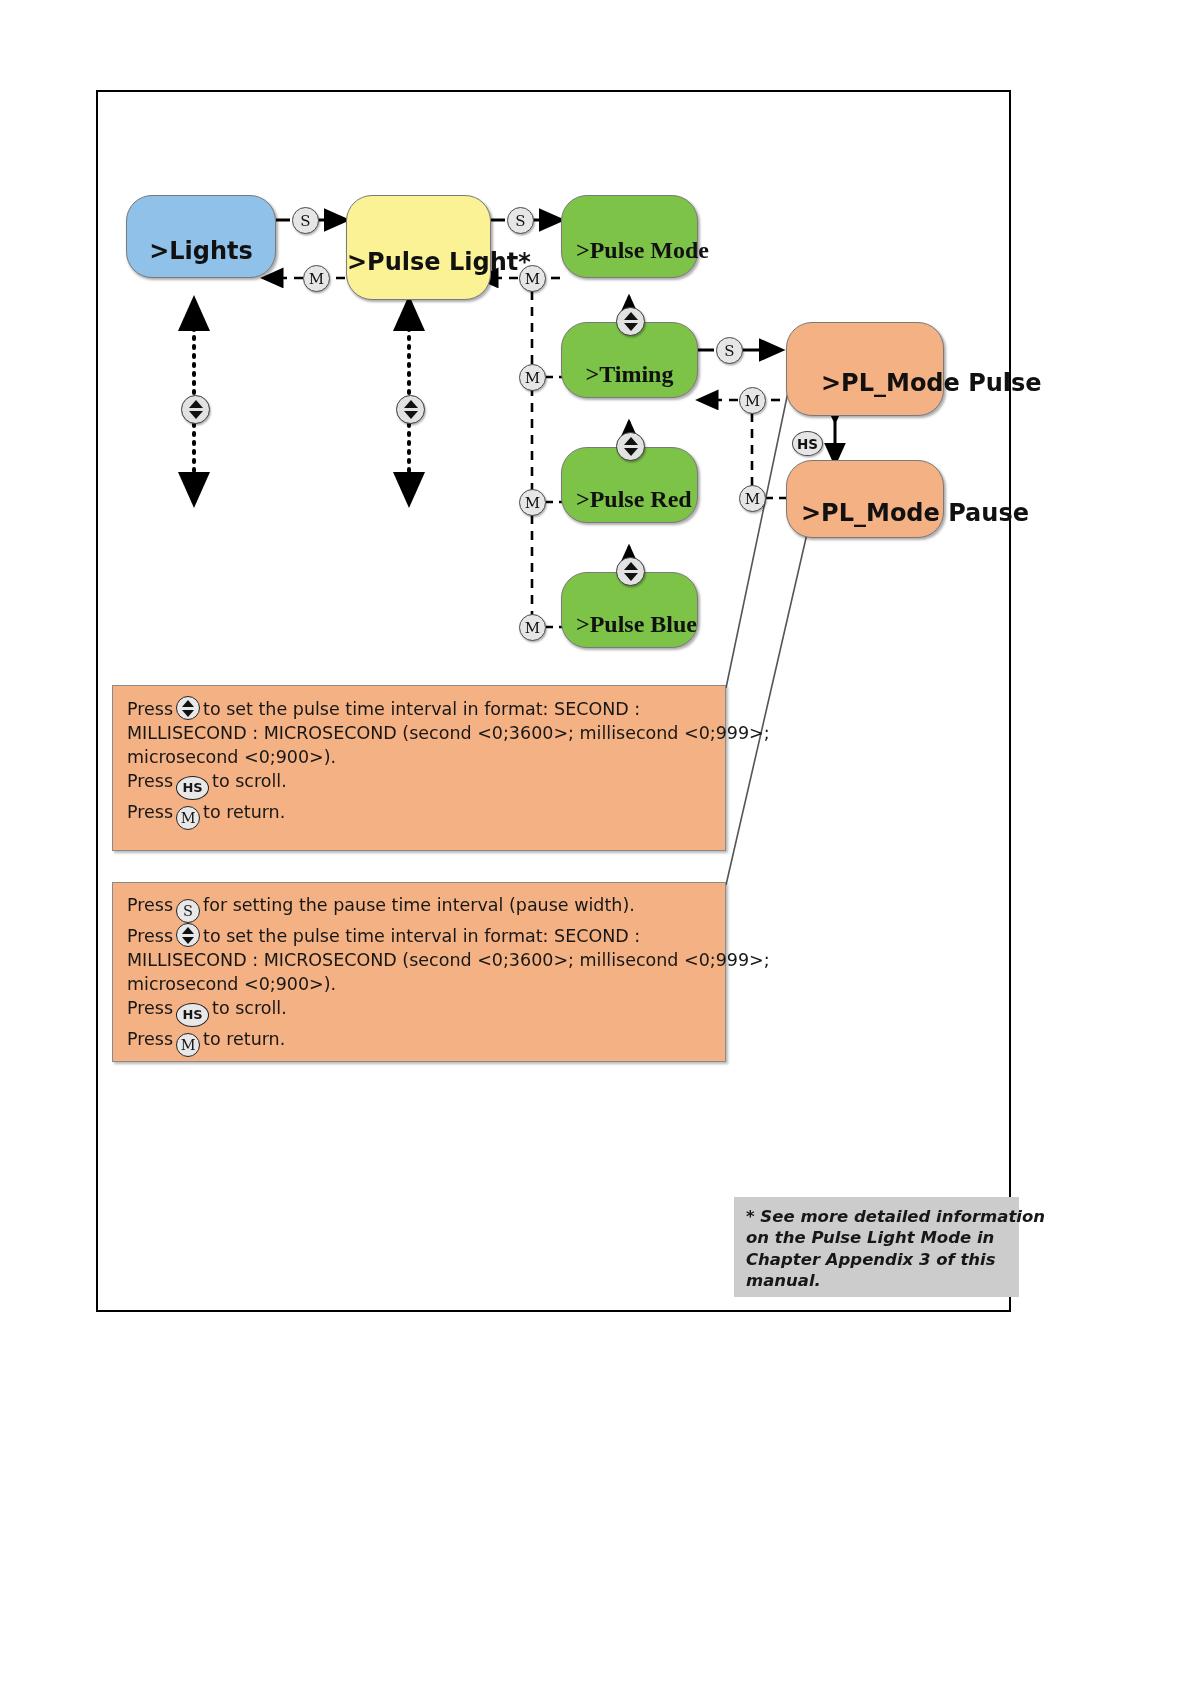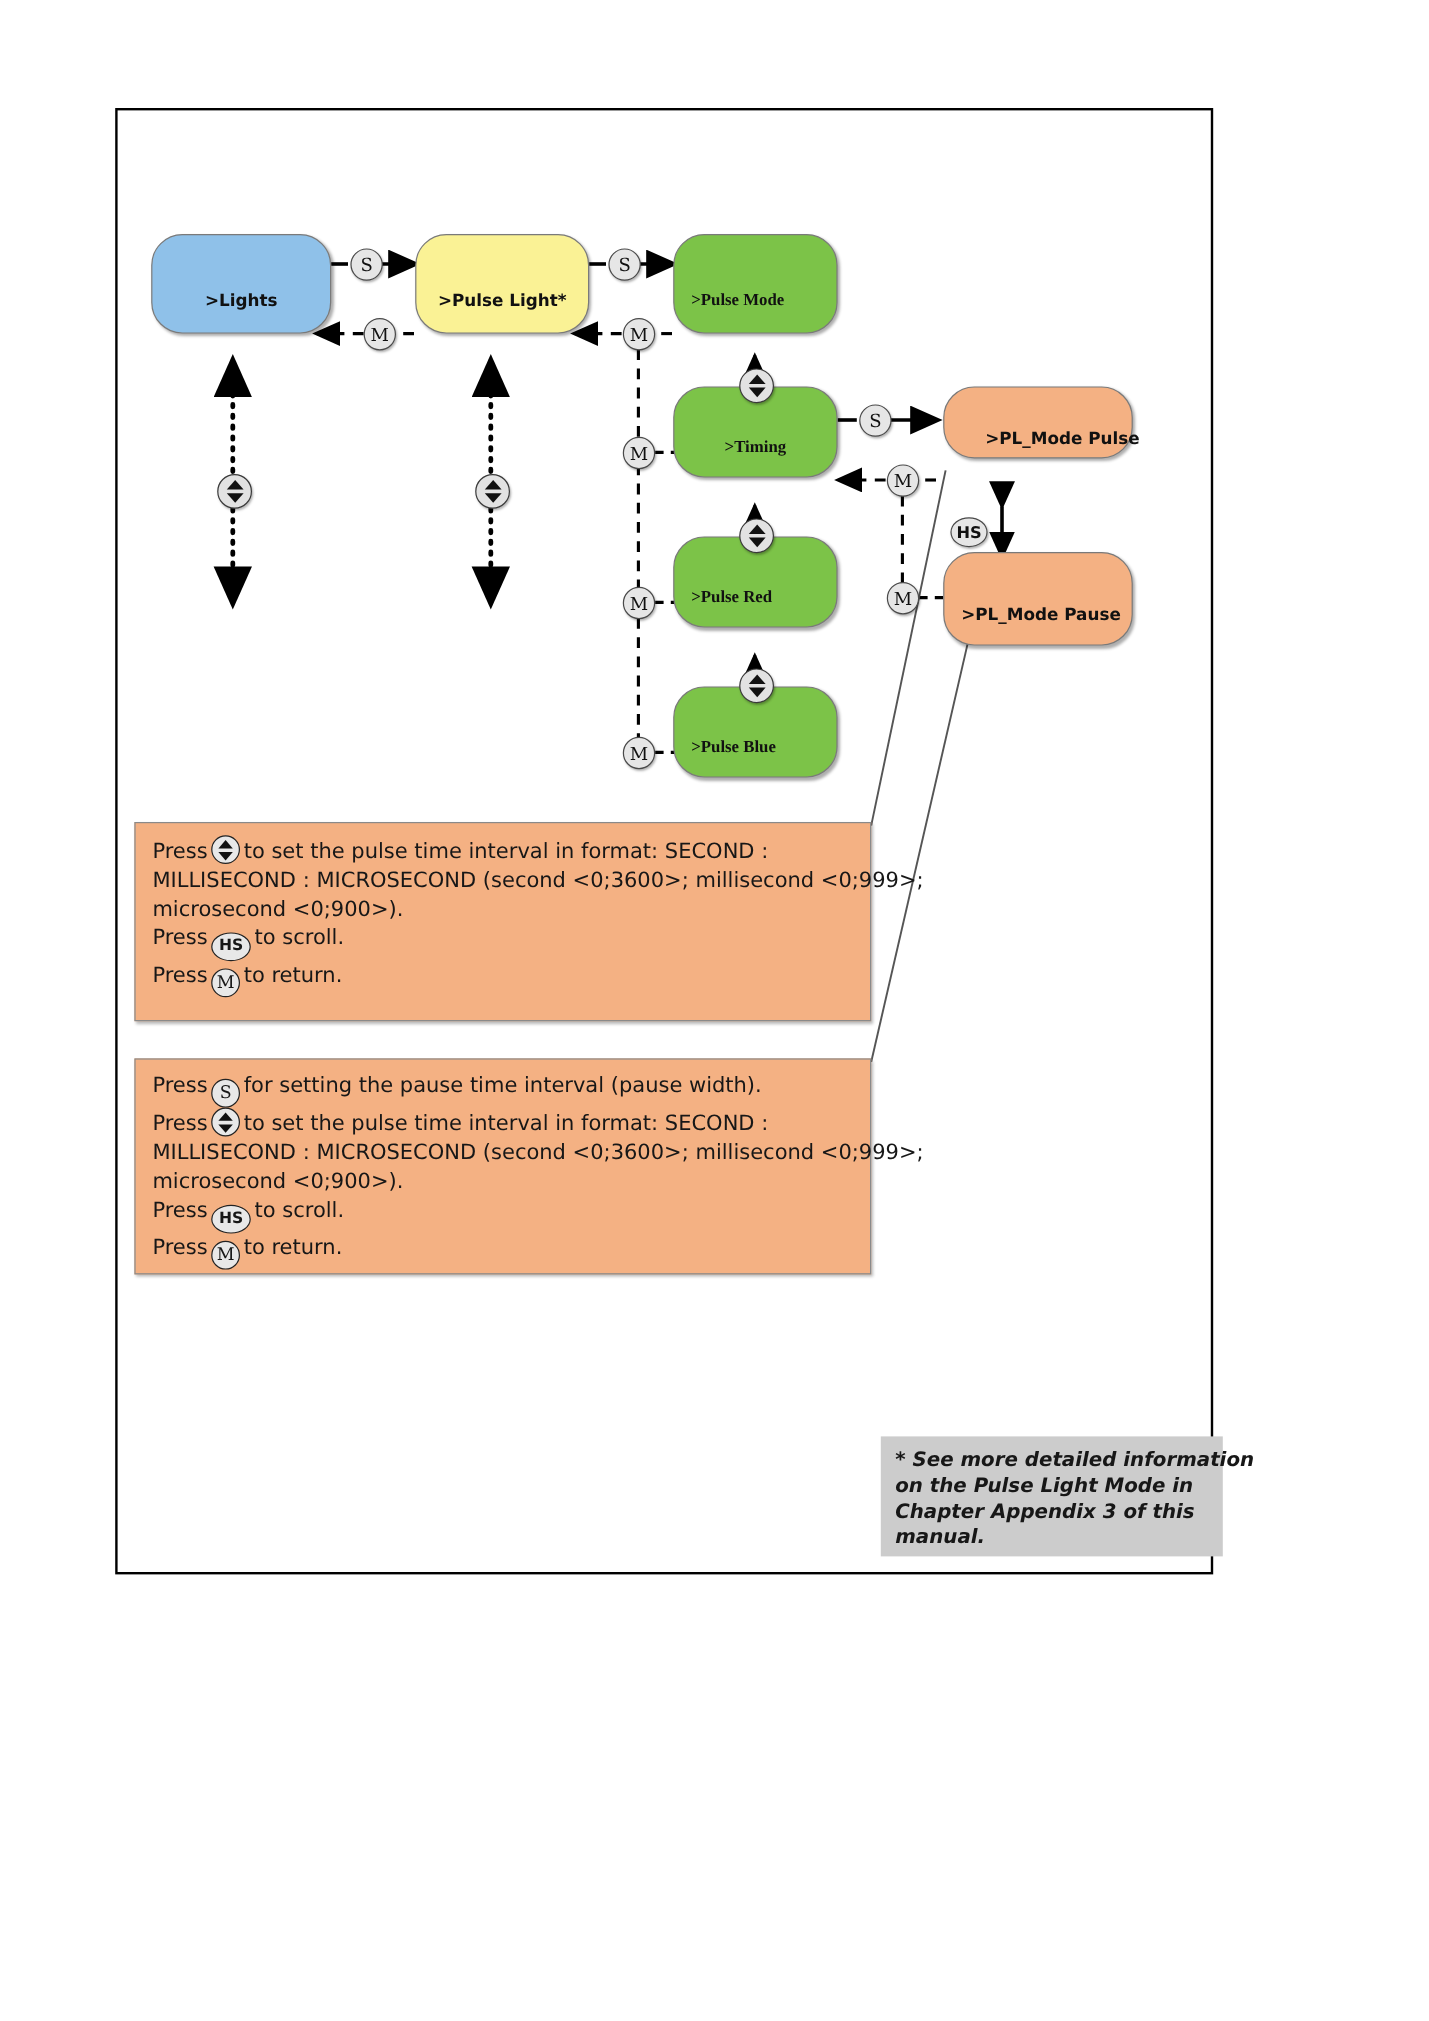--- a/index.html
+++ b/index.html
@@ -8,21 +8,21 @@
   #page{position:absolute;left:96px;top:90px;width:915px;height:1222px;border:2px solid #000;background:#fff;box-sizing:border-box;}
 
   #title{position:absolute;left:28px;top:28px;font-size:31px;font-weight:bold;color:#1a1a1a;letter-spacing:.2px;}
 
   
   #wires{position:absolute;left:0;top:0;width:915px;height:1222px;pointer-events:none;}
 
   
   .node{position:absolute;box-sizing:border-box;border:1.6px solid #7a7a7a;border-radius:26px;
         display:flex;align-items:center;box-shadow:1.5px 2px 2.5px rgba(0,0,0,.32);}
-  .node span{font-size:14px;font-weight:bold;color:#111;white-space:nowrap;margin-top:28px;}
+  .node span{font-size:24px;font-weight:bold;color:#111;white-space:nowrap;margin-top:28px;}
   .node.blue{background:#8FC1E9;}
   .node.yellow{background:#FAF295;}
   .node.green{background:#7CC348;font-family:Liberation Serif, serif;}
   .node.orange{background:#F4B183;}
   .node.c span{width:100%;text-align:center;}
   .node.l span{padding-left:14px;}
 
   
   .badge{position:absolute;background:#E6E6E6;border:1.5px solid #4a4a4a;border-radius:50%;
          display:flex;align-items:center;justify-content:center;color:#111;box-shadow:1px 1.5px 2px rgba(0,0,0,.3);}
@@ -118,41 +118,41 @@
     <line x1="737" y1="330" x2="737" y2="372" stroke="#000" stroke-width="3" marker-start="url(#ahs)" marker-end="url(#ahs)"></line>
 
     <path d="M 690 300 L 628 596" stroke="#555" stroke-width="1.6" fill="none"></path>
     <path d="M 714 420 L 628 793" stroke="#555" stroke-width="1.6" fill="none"></path>
   </svg>
 
   <div class="node blue c" style="left:28px;  top:103px; width:150px; height:83px;">
     <span>&gt;Lights</span>
   </div>
 
-  <div class="node yellow c" style="left:248px; top:103px; width:145px; height:83px;">
+  <div class="node yellow c" style="left:248px; top:103px; width:145px; height:105px;">
     <span>&gt;Pulse Light*</span>
   </div>
 
   <div class="node green l" style="left:463px; top:103px; width:137px; height:83px;">
     <span>&gt;Pulse Mode</span>
   </div>
 
   <div class="node green c" style="left:463px; top:230px; width:137px; height:76px;">
     <span>&gt;Timing</span>
   </div>
 
   <div class="node green l" style="left:463px; top:355px; width:137px; height:76px;">
     <span>&gt;Pulse Red</span>
   </div>
 
   <div class="node green l" style="left:463px; top:480px; width:137px; height:76px;">
     <span>&gt;Pulse Blue</span>
   </div>
 
-  <div class="node orange l" style="left:688px; top:230px; width:158px; height:60px;padding-left:20px;">
+  <div class="node orange l" style="left:688px; top:230px; width:158px; height:94px;padding-left:20px;">
     <span>&gt;PL_Mode Pulse</span>
   </div>
 
   <div class="node orange l" style="left:688px; top:368px; width:158px; height:78px;">
     <span>&gt;PL_Mode Pause</span>
   </div>
 
   <div class="badge sm" style="left:194px; top:115px;">
     <i>S</i>
     </div>

